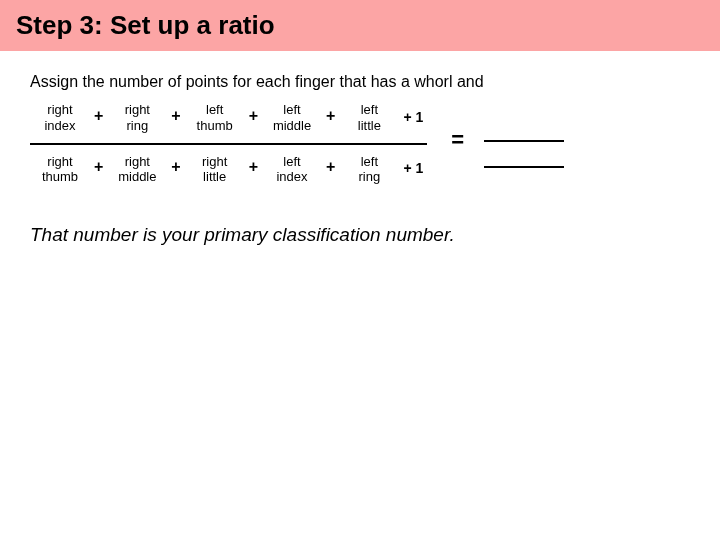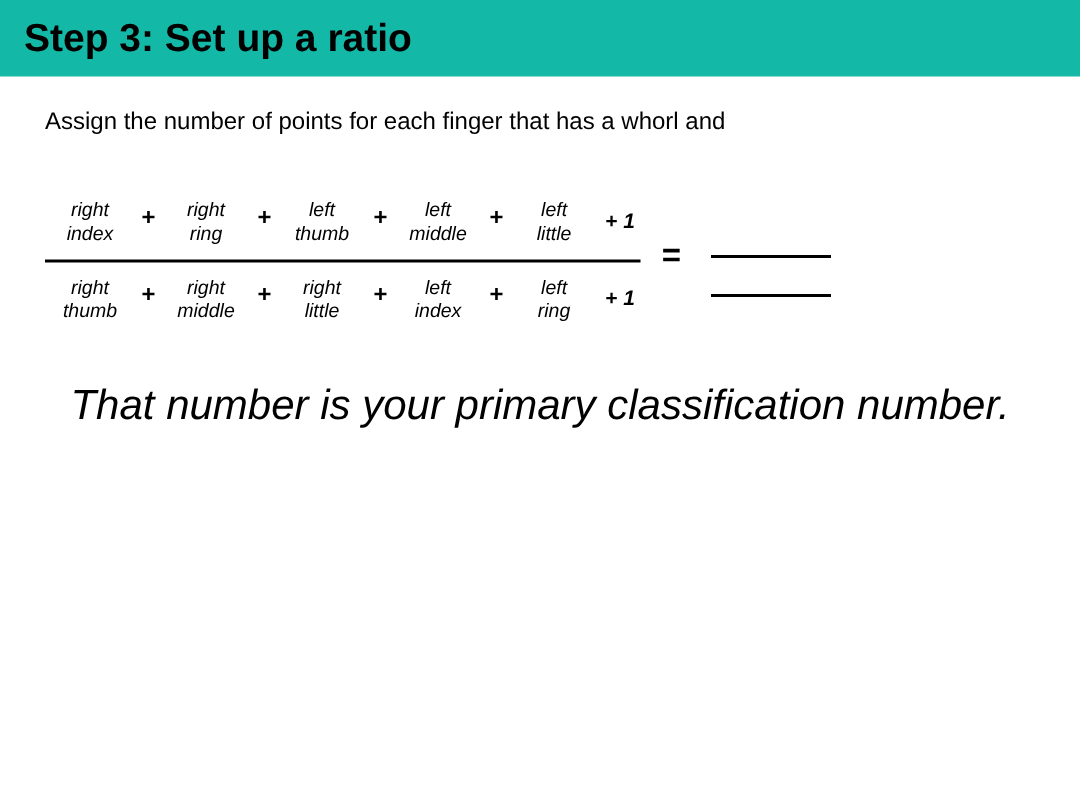--- a/index.html
+++ b/index.html
@@ -4,33 +4,32 @@
   <style>
     * { margin: 0; padding: 0; box-sizing: border-box; }
     body {
       width: 720px;
       height: 540px;
       background: #fff;
       font-family: Arial, sans-serif;
       overflow: hidden;
     }
     .header {
-      background: #14b8a6;
+      background: #fca5a5;
       padding: 10px 16px;
       font-size: 26px;
       font-weight: bold;
       color: #000;
     }
     .content {
       padding: 20px 30px;
     }
     .instruction {
       font-size: 16px;
       color: #000;
-      margin-bottom: 30px;
       line-height: 1.4;
     }
     .instruction span {
       display: block;
       padding-left: 20px;
     }
     .equals {
       font-size: 22px;
       font-weight: bold;
       margin: 0 10px;
@@ -58,40 +57,38 @@
     }
     .row-wrapper {
       display: flex;
       align-items: center;
       flex-wrap: nowrap;
     }
     .big-fraction {
       display: flex;
       flex-direction: column;
       align-items: stretch;
-      margin-right: 4px;
-      font-style: italic;
+      margin-right: 14px;
     }
     .big-fraction-top, .big-fraction-bottom {
       display: flex;
       align-items: center;
       justify-content: flex-start;
       padding: 6px 0;
       gap: 0;
     }
     .big-fraction-line {
       border-top: 2px solid #000;
       width: 100%;
     }
     .conclusion {
-      font-size: 28px;
+      font-size: 19px;
       color: #000;
       margin-top: 30px;
       font-style: italic;
-      text-align: center;
     }
   </style>
 </head>
 <body>
 
 <div class="header">Step 3:  Set up a ratio</div>
 
 <div class="content">
   <div class="instruction">
     <div>Assign the number of points for each finger that has a whorl and</div>

